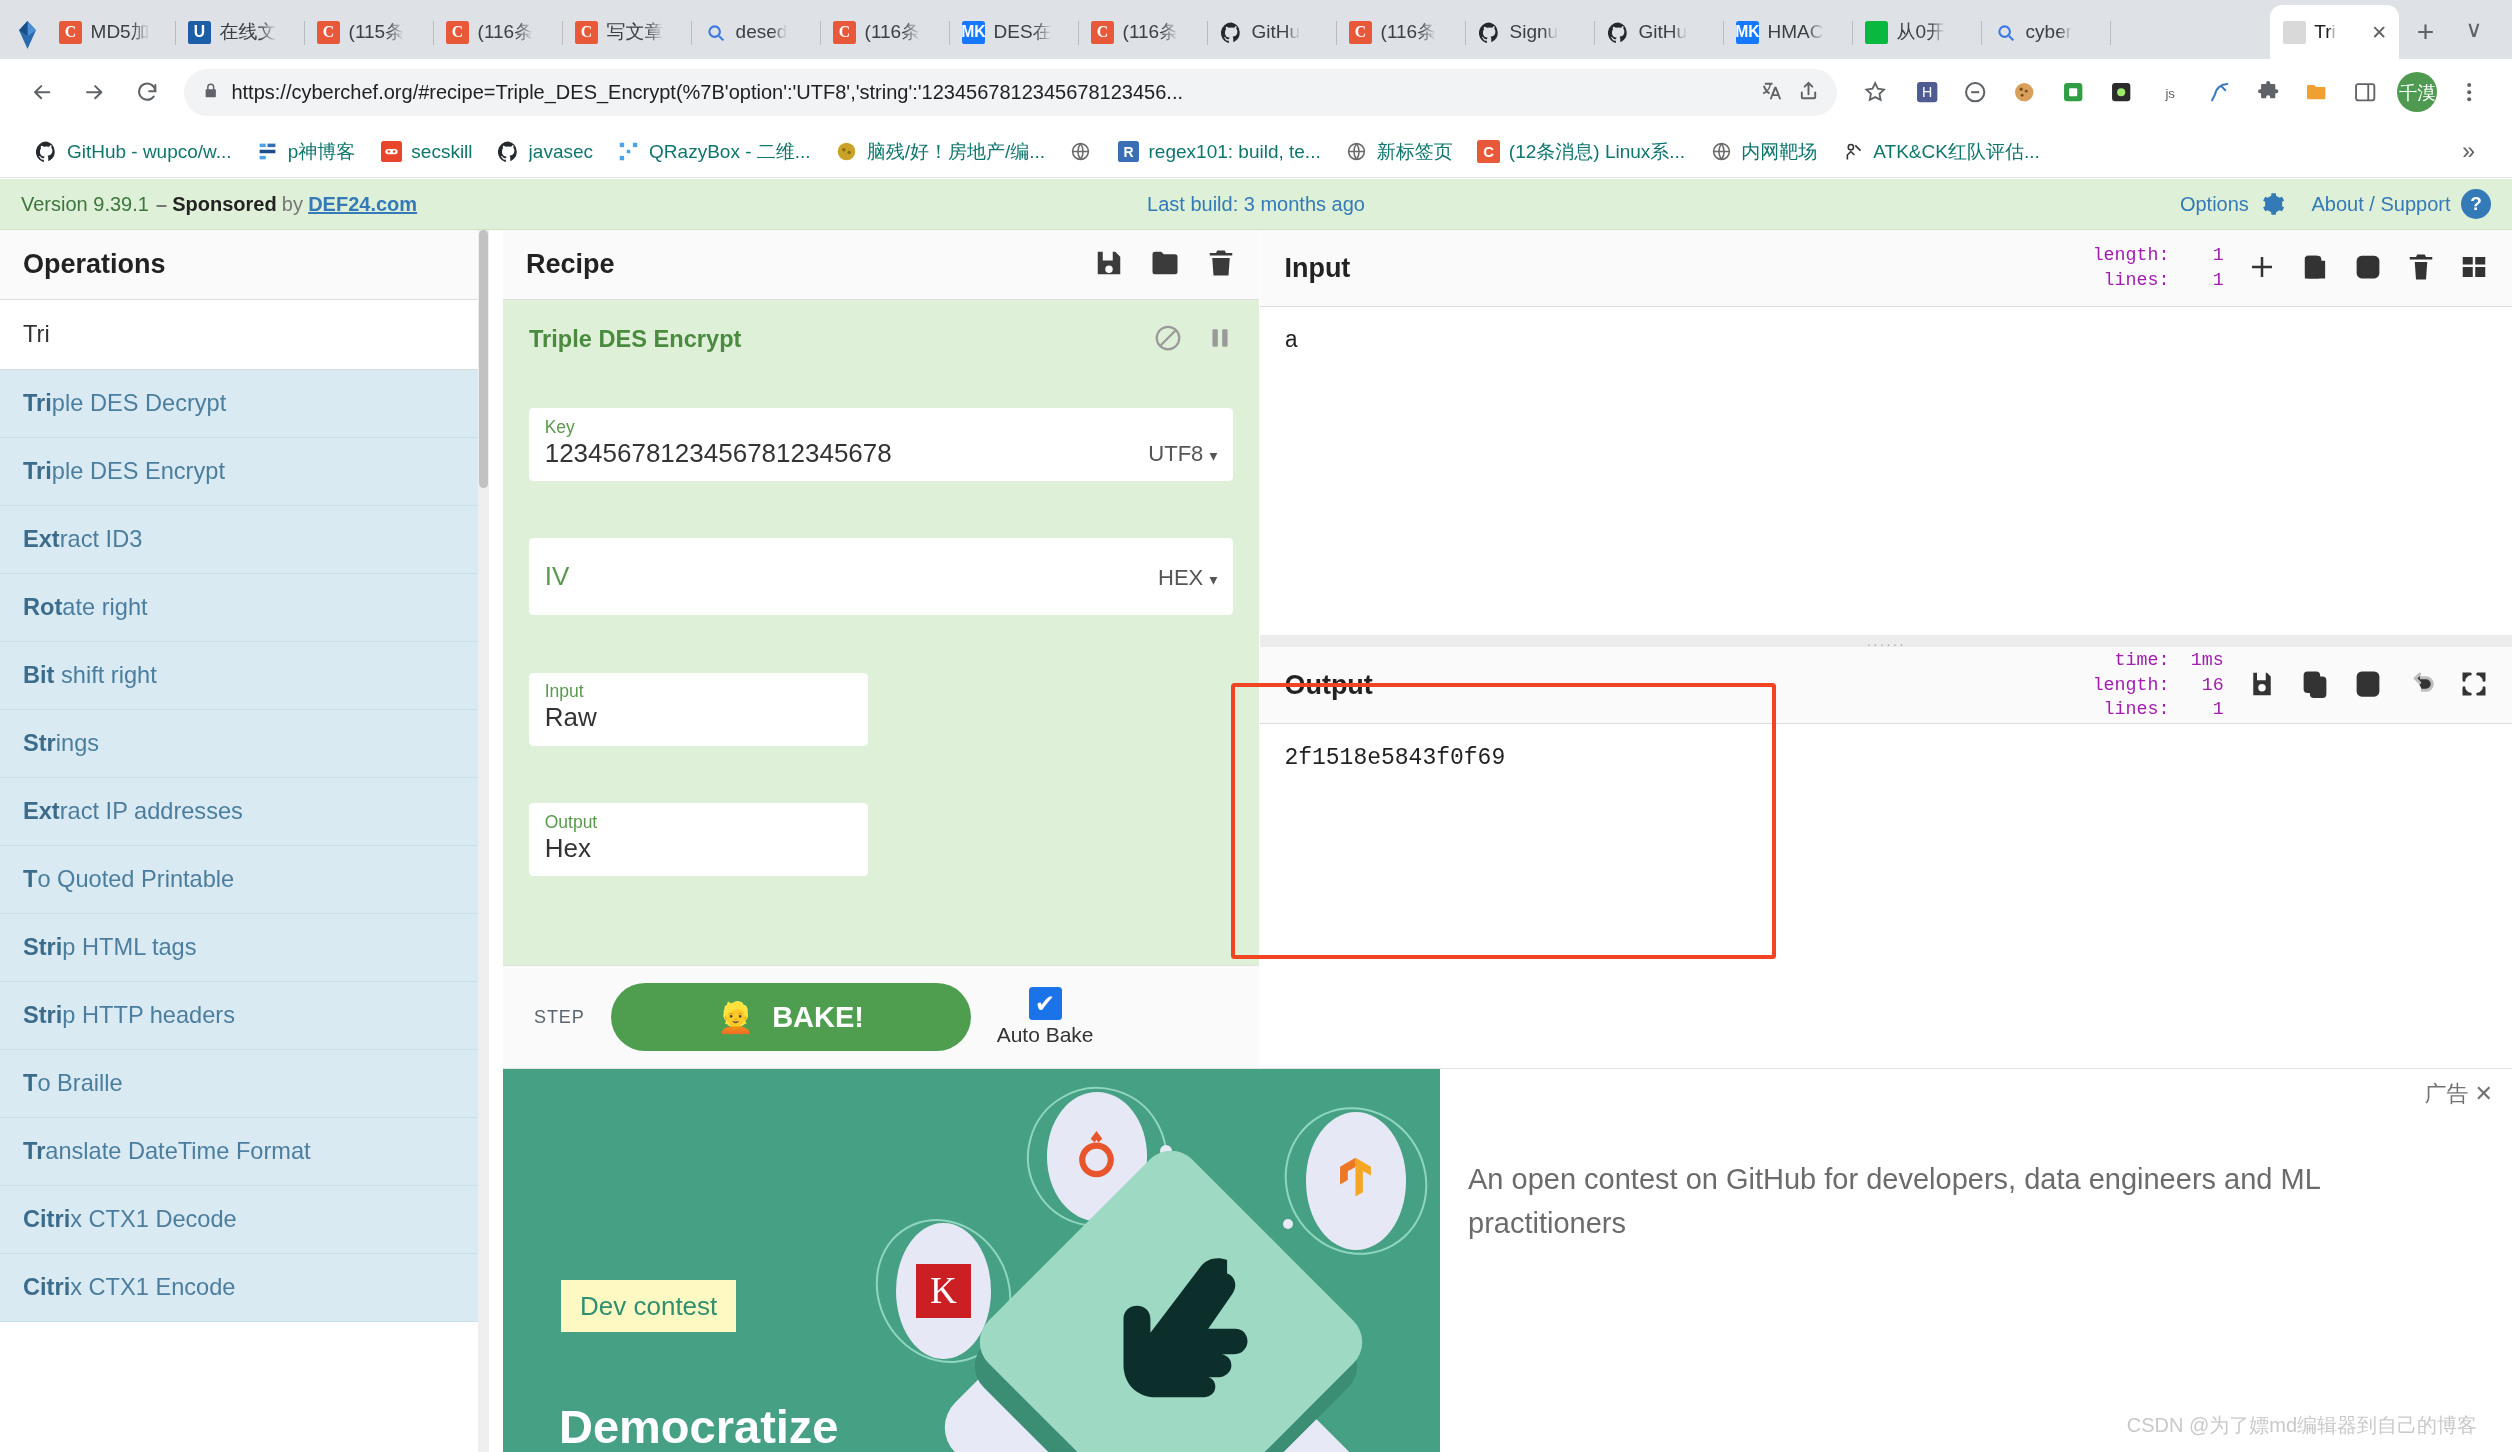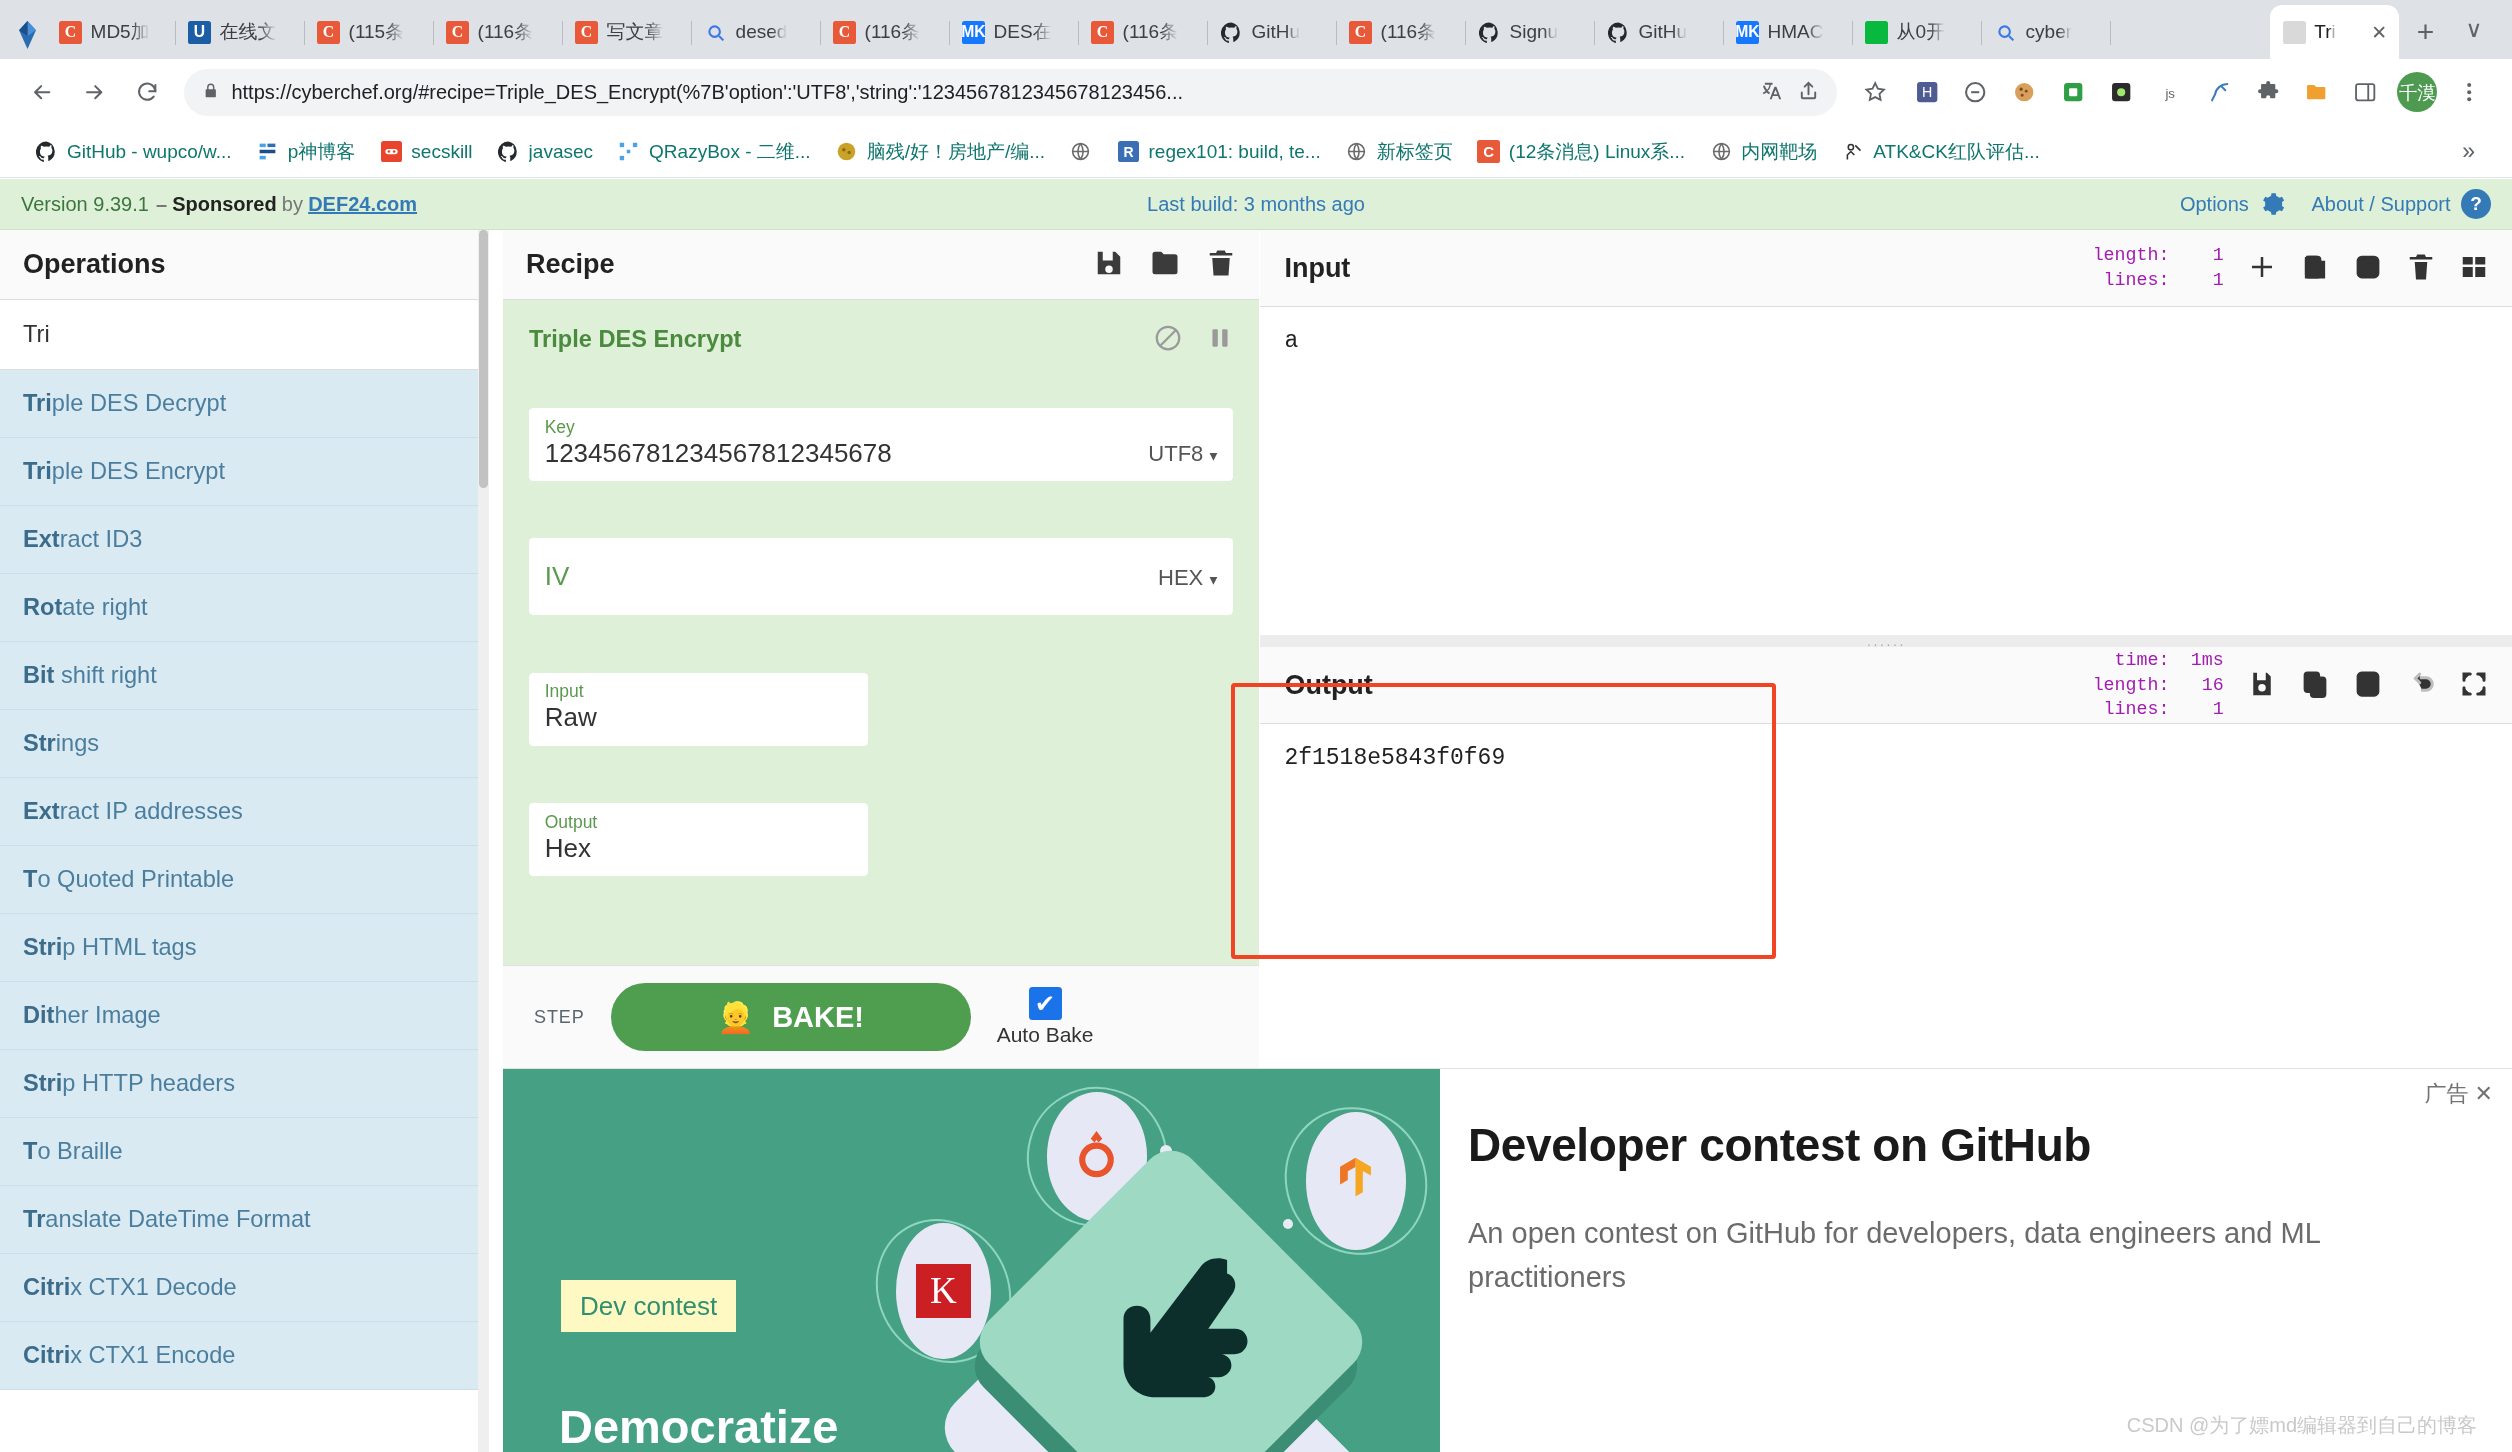--- a/index.html
+++ b/index.html
@@ -623,23 +623,20 @@
         <div class="op-item">
           <span><b>Ex</b><b>t</b>ract IP addresses</span>
         </div>
         <div class="op-item">
           <span><b>T</b>o Quoted Printable</span>
         </div>
         <div class="op-item">
           <span><b>S</b><b>tri</b>p HTML tags</span>
         </div>
         <div class="op-item">
-          <span><b>Di</b><b>t</b>her Image</span>
-        </div>
-        <div class="op-item">
           <span><b>S</b><b>tri</b>p HTTP headers</span>
         </div>
         <div class="op-item">
           <span><b>T</b>o Braille</span>
         </div>
         <div class="op-item">
           <span><b>T</b><b>r</b>anslate DateTime Format</span>
         </div>
         <div class="op-item">
           <span><b>Ci</b><b>tri</b>x CTX1 Decode</span>
@@ -895,21 +892,20 @@
       <div style="position:absolute;left:594px;top:183px;width:166px;height:148px;">
         <svg viewBox="0 0 120 110" width="166" height="148">
             <path d="M95 16c6 2 8 9 4 15l-18 26h20c6 0 10 5 9 11-1 5-5 8-10 8h-9c5 1 8 5 7 10-1 4-5 7-9 7h-8c4 1 6 5 5 9-1 4-5 6-9 6H42c-14 0-24-10-24-24V50c0-6 4-10 10-10s10 4 10 10v10l38-50c4-5 12-7 19-4z" fill="#0c2f2b"></path>
           </svg>
       </div>
       <div class="ad-badge">Dev contest</div>
       <div class="ad-head2">Democratize</div>
     </div>
 
     <div class="ad-text">
-      <div class="ad-title">Developer contest on GitHub</div>
       <div class="ad-sub">An open contest on GitHub for developers, data engineers and ML practitioners</div>
     </div>
     <div class="ad-close">
       <span>广告</span>
       <span>✕</span>
     </div>
     <div class="ad-wm">CSDN @为了嫖md编辑器到自己的博客</div>
   </div>
 
 </div>

